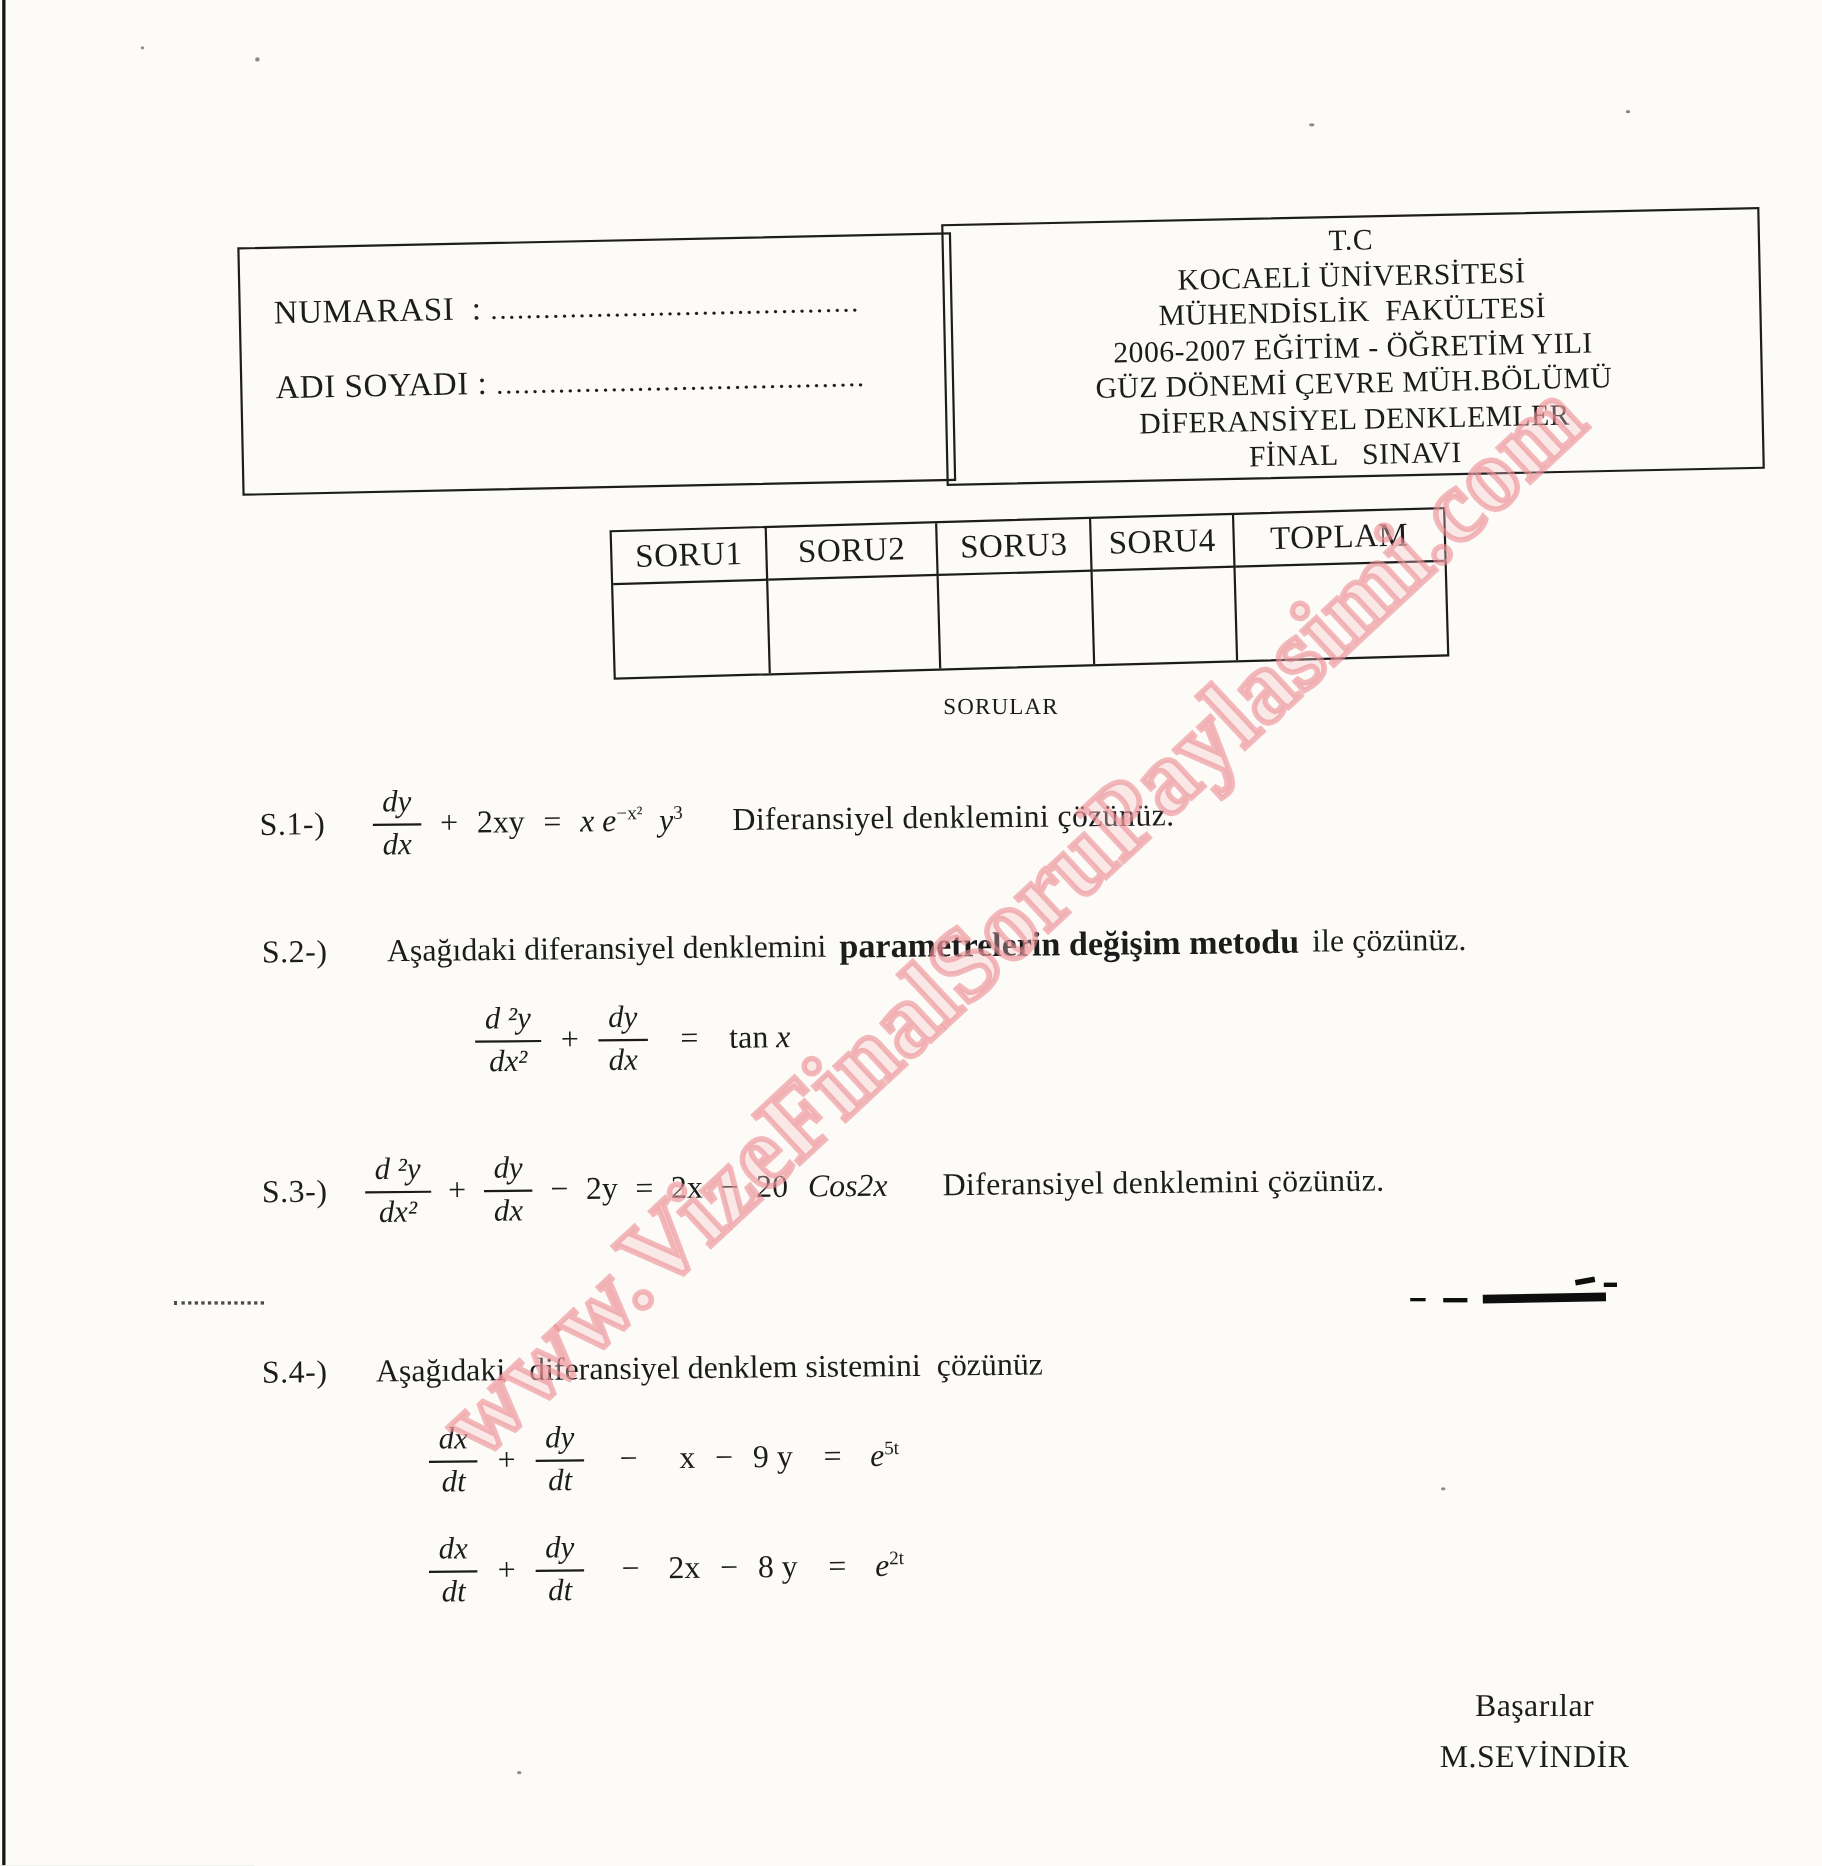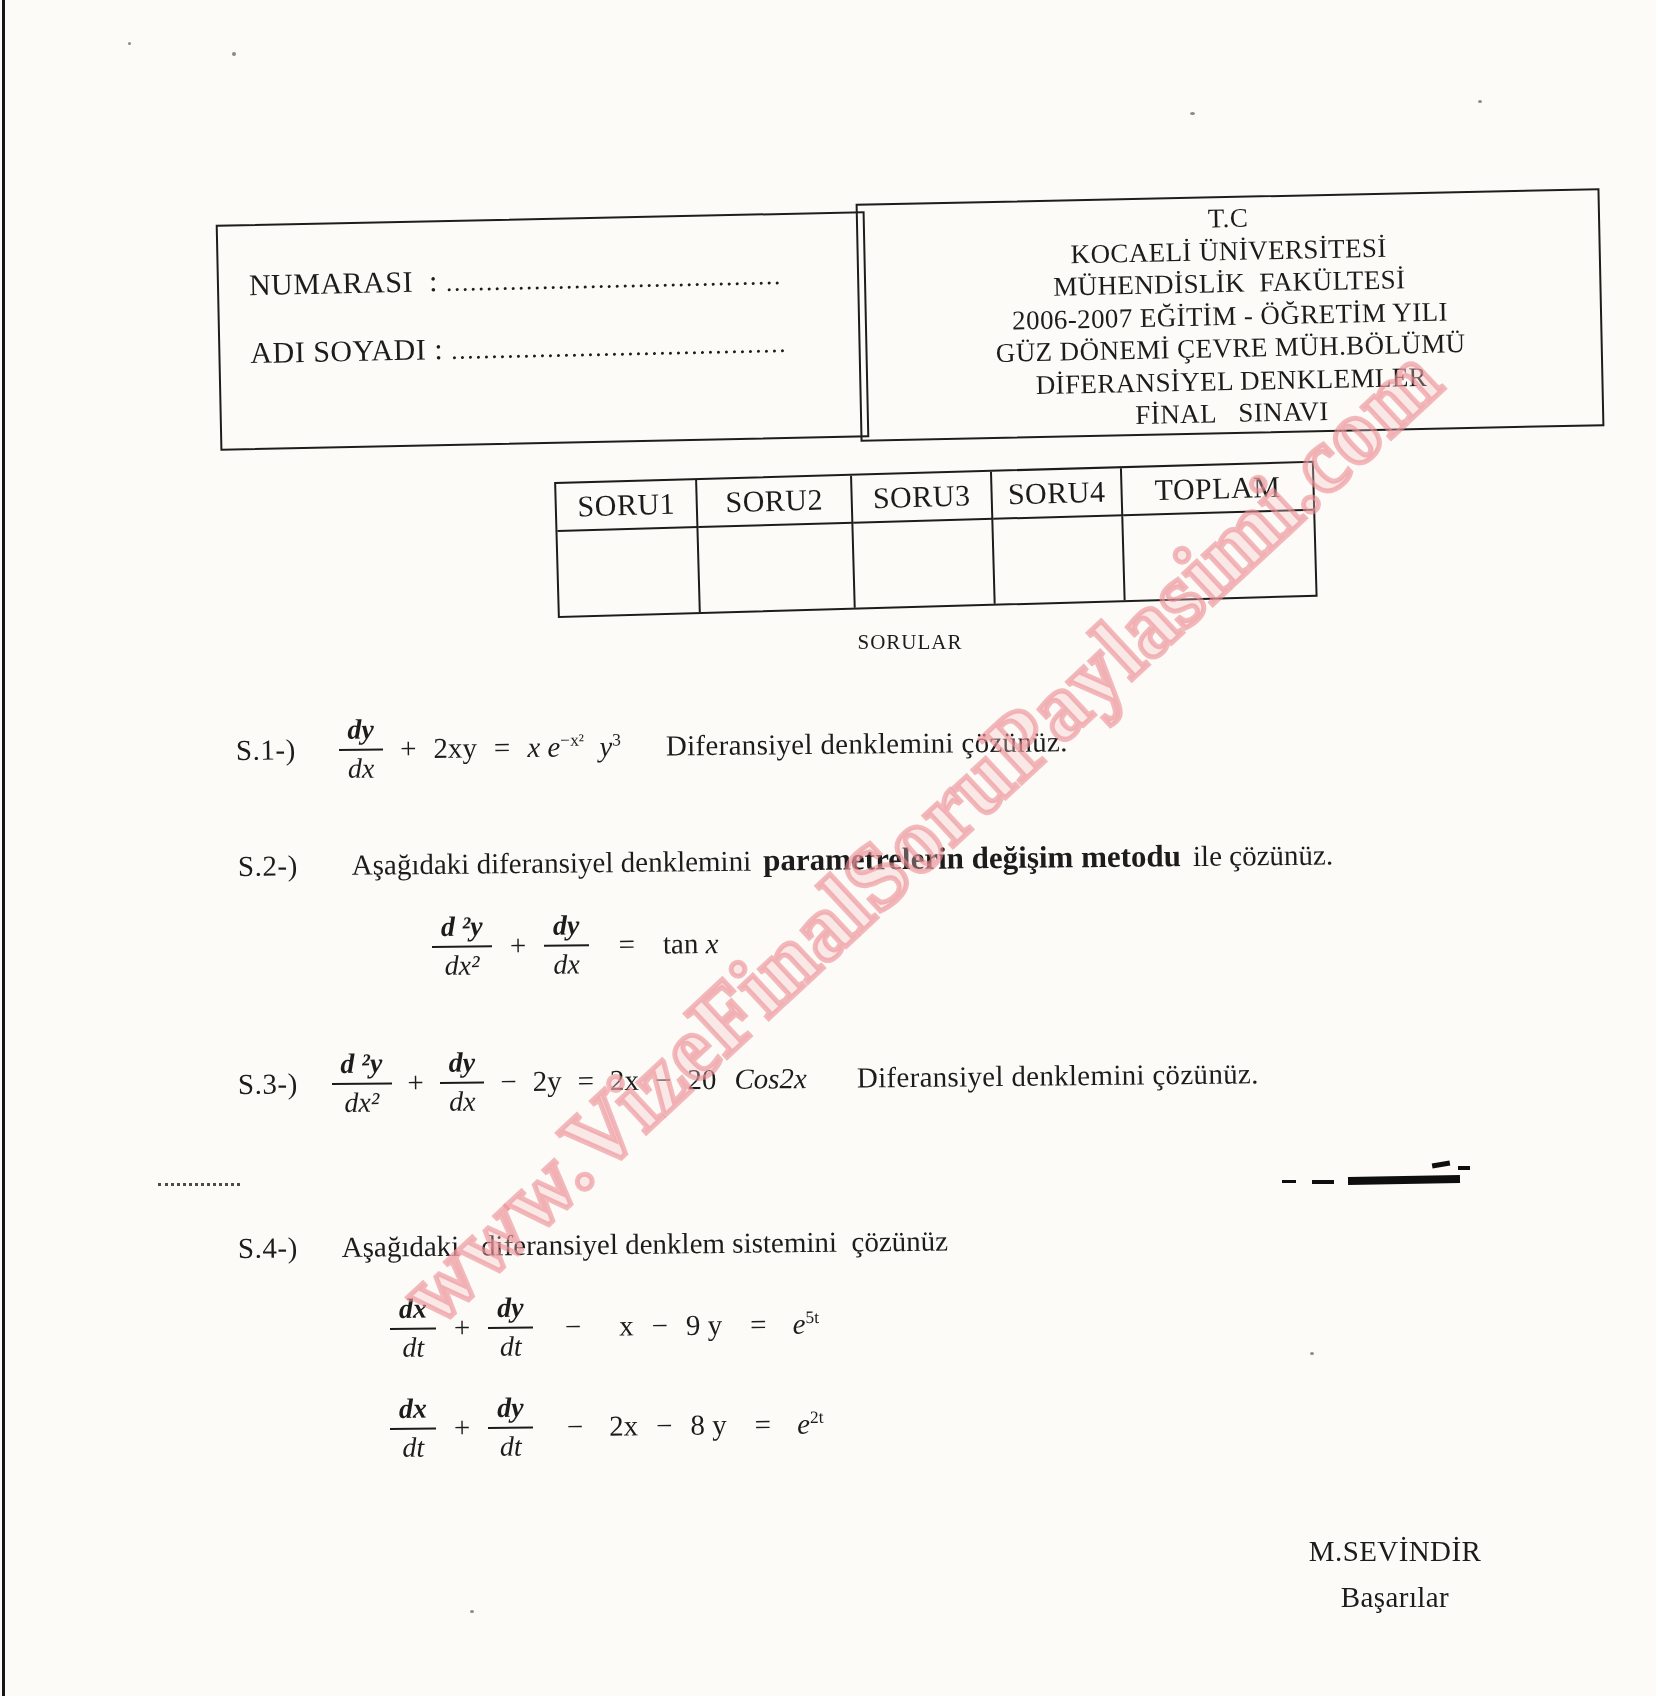--- a/index.html
+++ b/index.html
@@ -36,21 +36,21 @@
   }
   #score-table .bcell{border-right:2px solid #1c1c1c;height:84px;}
   #score-table .last{border-right:none;}
 
   #sorular-title{position:absolute;left:795px;top:630px;width:230px;text-align:center;font-size:21px;letter-spacing:1px;}
 
   .mrow{position:absolute;display:flex;align-items:center;font-size:29px;white-space:nowrap;transform:rotate(-0.6deg);transform-origin:left center;}
   .qlabel{font-size:29px;letter-spacing:.5px;}
   .it{}
   .frac{display:inline-flex;flex-direction:column;align-items:center;font-style:italic;font-size:28px;line-height:1.1;}
-  .frac .num{padding:0 9px 3px;border-bottom:2.2px solid #1b1b1b;font-weight:bold;}
+  .frac .num{padding:0 9px 3px;border-bottom:2.2px solid #1b1b1b;}
   .frac .den{padding-top:3px;}
   sup{font-size:0.6em;vertical-align:super;line-height:0;}
   .op{padding:0 2px;}
   .prompt{letter-spacing:.3px;}
 
   
   #watermark{
     position:absolute;left:920px;top:835px;
     transform:translate(-50%,-50%) rotate(-43deg);
     font-size:92px;font-weight:bold;letter-spacing:1px;white-space:nowrap;
@@ -209,22 +209,22 @@
     <span class="it" style="margin-left:8px;">2x</span>
     <span class="op">−</span>
     <span class="it">8 y</span>
     <span class="op" style="margin-left:10px;">=</span>
     <span style="margin-left:8px;">
       <i>e</i><sup class="it">2t</sup>
     </span>
   </div>
 
   <div id="footer-sign">
+    <div>Başarılar</div>
     <div>M.SEVİNDİR</div>
-    <div>Başarılar</div>
   </div>
 
   <div id="dash-artifact"></div>
   <div class="artifact" style="left:1282px;top:1180px;width:14px;height:3px;"></div>
   <div class="artifact" style="left:1312px;top:1180px;width:22px;height:4px;"></div>
   <div class="artifact" style="left:1348px;top:1176px;width:112px;height:8px;transform:rotate(-1deg);"></div>
   <div class="artifact" style="left:1432px;top:1162px;width:18px;height:5px;transform:rotate(-10deg);"></div>
   <div class="artifact" style="left:1458px;top:1166px;width:12px;height:4px;"></div>
   <div class="speck" style="left:232px;top:52px;width:4px;height:4px;"></div>
   <div class="speck" style="left:128px;top:42px;width:3px;height:3px;"></div>

